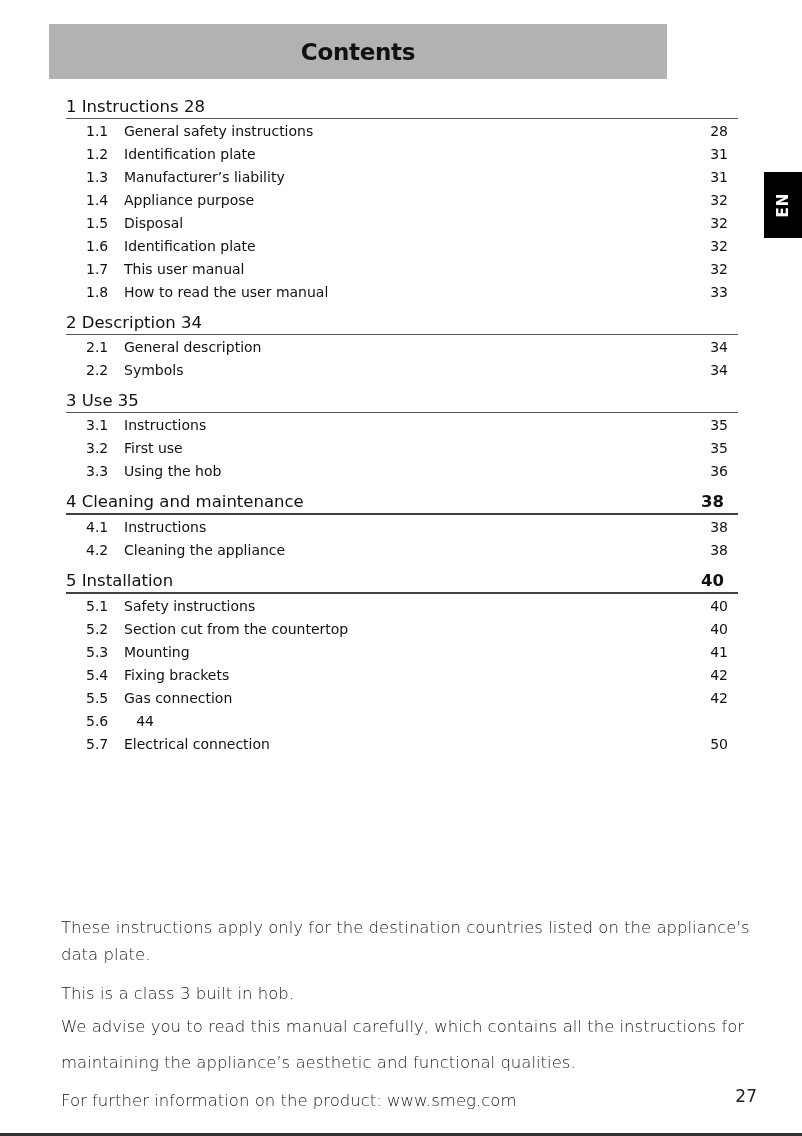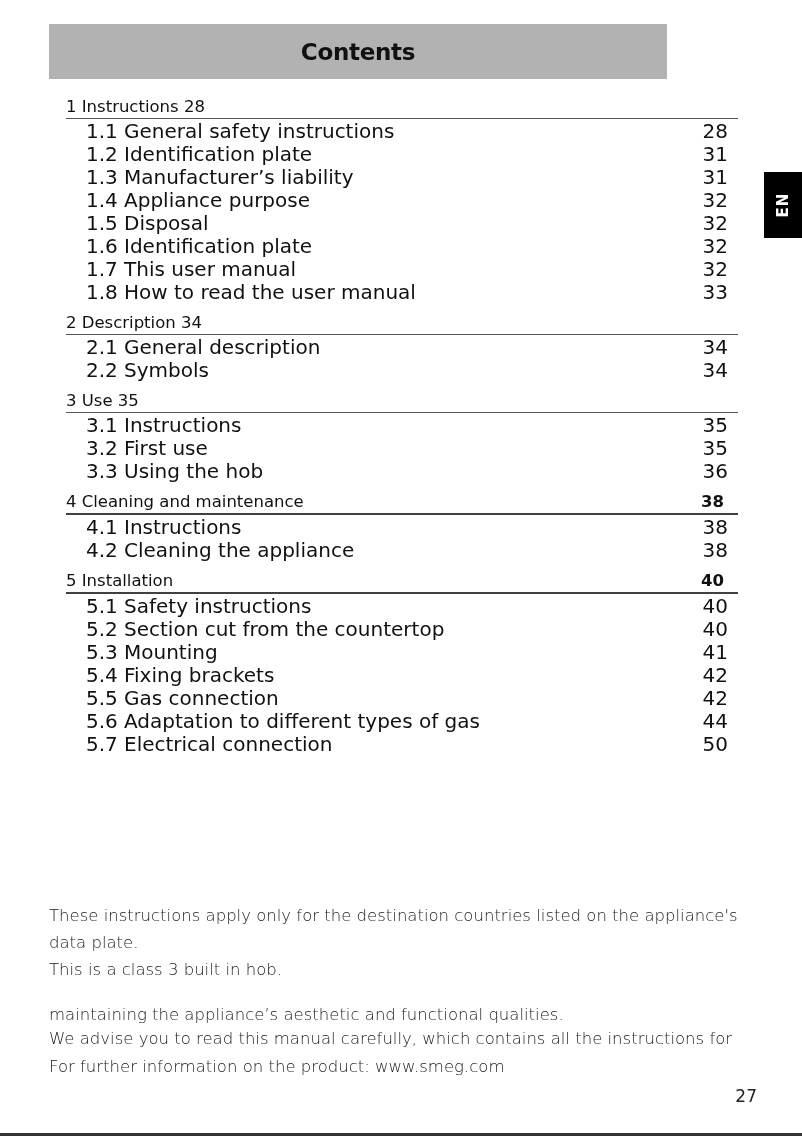--- a/index.html
+++ b/index.html
@@ -28,29 +28,29 @@
     .section { margin-bottom: 5px; }
     .section-head {
       position: relative; display: flex; justify-content: space-between; align-items: flex-end;
       height: 26px; border-bottom: 1px solid #555; font-size: 16.5px;
       font-family: "DejaVu Sans", sans-serif; padding-right: 14px; text-align: right;
     }
     .section-head.strong { border-bottom: 2px solid #404040; }
     .section-head .head-title { line-height: 22px; }
     .section-head .head-page { line-height: 22px; font-weight: 600; }
     .entry {
-      display: flex; align-items: center; height: 23px; font-size: 20px;
+      display: flex; align-items: center; height: 23px; font-size: 14px;
       font-family: "DejaVu Sans", sans-serif; color: #111;
       padding-left: 20px; padding-right: 10px;
     }
     .entry .num { width: 38px; }
     .entry .label { flex: 1; }
     .entry .page { width: 30px; text-align: right; }
     .notes { position: absolute; left: 49px; width: 720px; font-size: 16.5px; color: #222; font-weight: 300; }
-    .notes p { margin: 0; line-height: 27px; }
+    .notes p { margin: 12px; line-height: 27px; }
     .notes-a { top: 902px; }
     .notes-b { top: 1003px; }
     .notes-b p { line-height: 24px; }
     .notes-b p.gap { margin-top: 2px; line-height: 27px; }
     .page-number {
       position: absolute; right: 45px; top: 1086px; font-size: 17px; color: #222;
     }
     .bottom-rule {
       position: absolute; left: 0; top: 1133px; width: 802px; height: 3px; background: #333;
     }
@@ -195,36 +195,35 @@
         <span class="label">Fixing brackets</span>
         <span class="page">42</span>
       </div>
     <div class="entry">
         <span class="num">5.5</span>
         <span class="label">Gas connection</span>
         <span class="page">42</span>
       </div>
     <div class="entry">
         <span class="num">5.6</span>
-        <span class="label">Adaptation to different types of gas</span>
         <span class="page">44</span>
       </div>
     <div class="entry">
         <span class="num">5.7</span>
         <span class="label">Electrical connection</span>
         <span class="page">50</span>
       </div>
   </div>
 </div>
 
 <div class="notes notes-a">
   <p>These instructions apply only for the destination countries listed on the appliance's data plate.</p>
   <p>This is a class 3 built in hob.</p>
 </div>
 
 <div class="notes notes-b">
+  <p>We advise you to read this manual carefully, which contains all the instructions for</p>
   <p>maintaining the appliance’s aesthetic and functional qualities.</p>
-  <p>We advise you to read this manual carefully, which contains all the instructions for</p>
   <p class="gap">For further information on the product: www.smeg.com</p>
 </div>
 
 <div class="page-number">27</div>
 <div class="bottom-rule"></div>
 
 </body></html>

